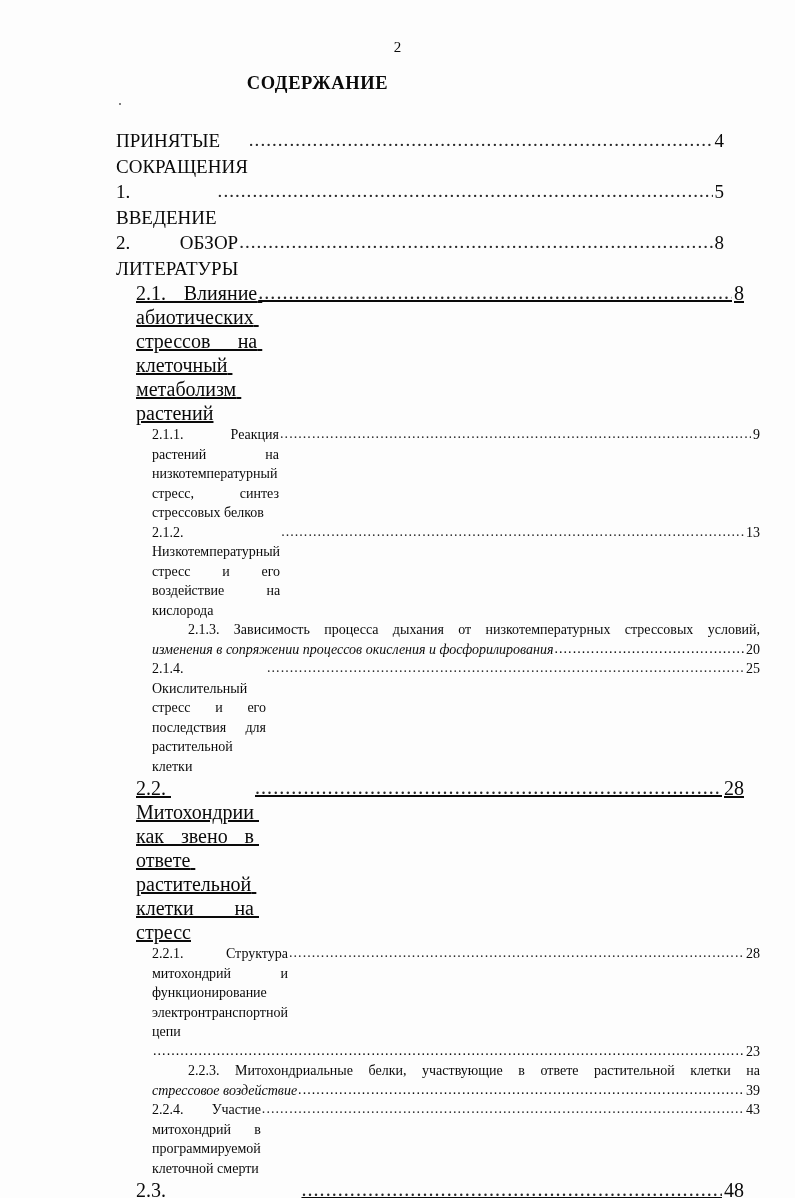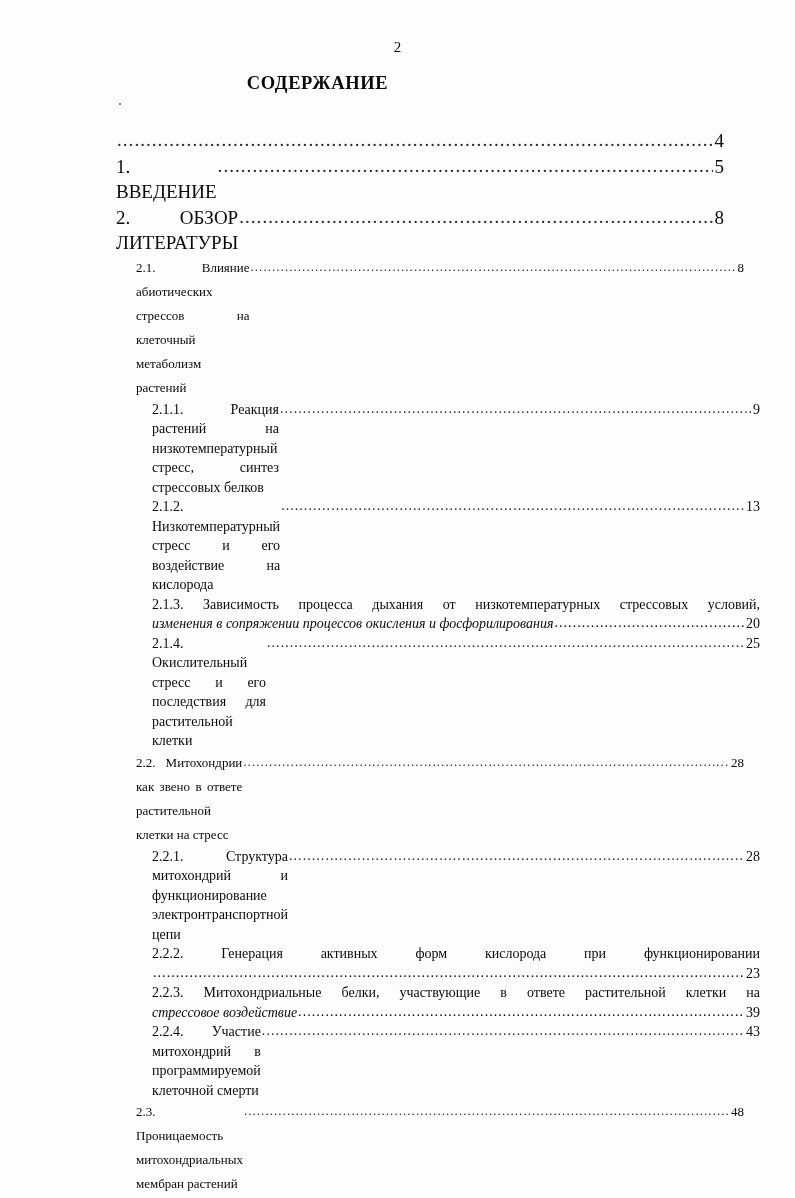--- a/index.html
+++ b/index.html
@@ -99,23 +99,24 @@
 
   
   
   .lvl1 {
     font-size: 19px;
     line-height: 25.5px;
     padding-left: 0px;
   }
   
   .lvl2 {
-    font-size: 13px;
+    font-size: 20px;
     line-height: 24px;
     padding-left: 20px;
+    text-decoration: underline;
   }
   
   .lvl3 {
     font-size: 14px;
     line-height: 19.5px;
     padding-left: 36px;
   }
   
   .lvl3.just {
     padding-left: 36px;
@@ -137,36 +138,38 @@
     margin: 0 1px;
     position: relative;
     top: -1px;
   }
   .contline .pg { flex: 0 0 auto; }
 
   .firstline {
     text-align: justify;
     text-align-last: justify;
     white-space: normal;
+    margin-left: 36px;
   }
 </style>
 </head>
 <body>
 
 <div id="page">
 
   <div class="folio">2</div>
 
   <div class="doc-heading">СОДЕРЖАНИЕ</div>
 
   <div class="speck"></div>
 
   <div class="toc" id="toc-root">
       <div class="entry lvl1">
         <div class="row">
+          <span class="title">ПРИНЯТЫЕ СОКРАЩЕНИЯ</span>
           <span class="leader">................................................................................................................................................................................................................................................................................................................................................................................................................</span>
           <span class="pg">4</span>
         </div>
       </div>
       <div class="entry lvl1">
         <div class="row">
           <span class="title">1. ВВЕДЕНИЕ</span>
           <span class="leader">................................................................................................................................................................................................................................................................................................................................................................................................................</span>
           <span class="pg">5</span>
         </div>
@@ -222,21 +225,20 @@
         </div>
       </div>
       <div class="entry lvl3">
         <div class="row">
           <span class="title">2.2.1. Структура митохондрий и функционирование электронтранспортной цепи</span>
           <span class="leader">................................................................................................................................................................................................................................................................................................................................................................................................................</span>
           <span class="pg">28</span>
         </div>
       </div>
       <div class="entry lvl3 just">
-        <div class="firstline">2.2.2.    Генерация    активных    форм    кислорода    при    функционировании</div>
         <div class="contline">
           <span class="leader">................................................................................................................................................................................................................................................................................................................................................................................................................</span>
           <span class="pg">23</span>
         </div>
       </div>
       <div class="entry lvl3 just">
         <div class="firstline">2.2.3. Митохондриальные белки, участвующие в ответе растительной клетки на</div>
         <div class="contline">
           <span class="title">стрессовое воздействие</span>
           <span class="leader">................................................................................................................................................................................................................................................................................................................................................................................................................</span>

